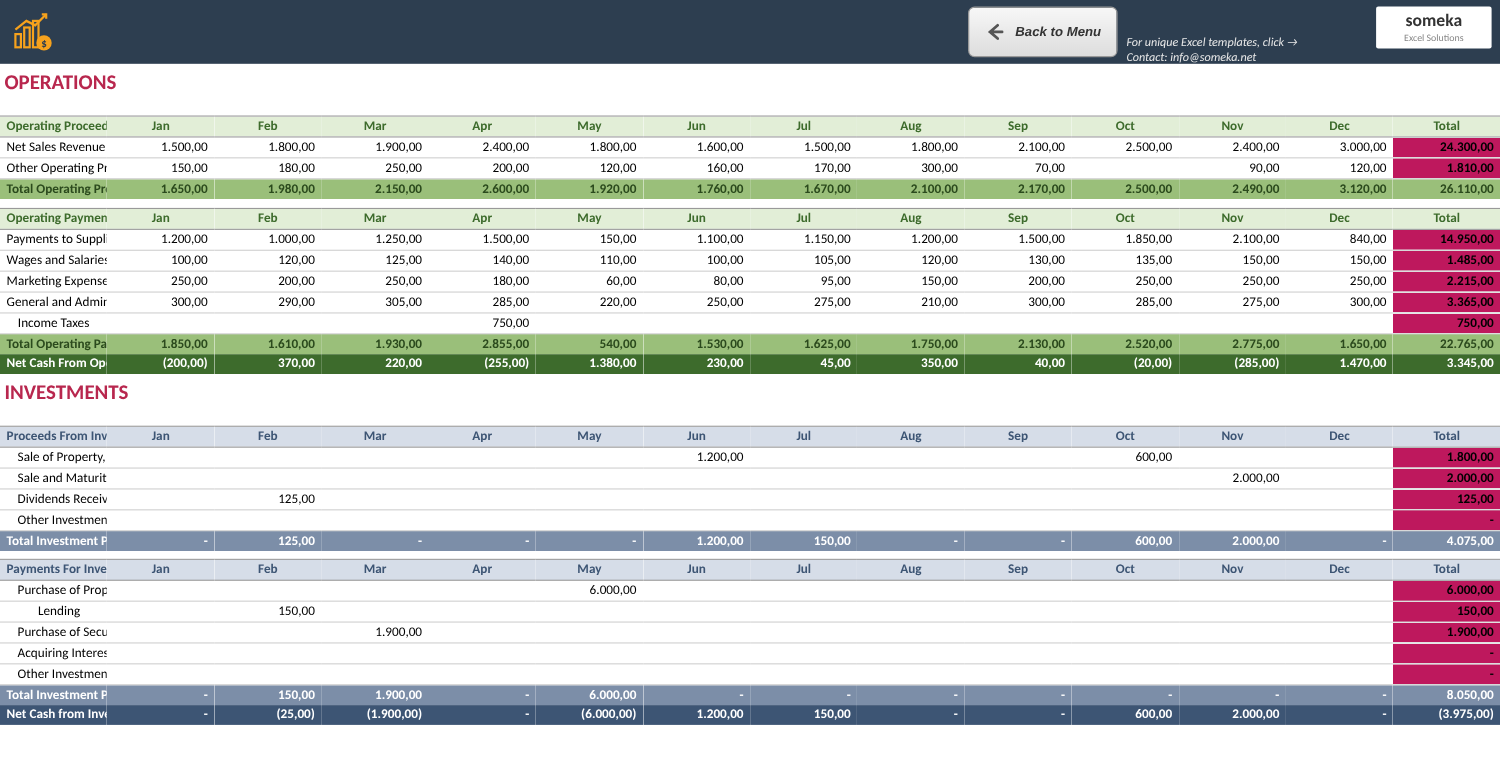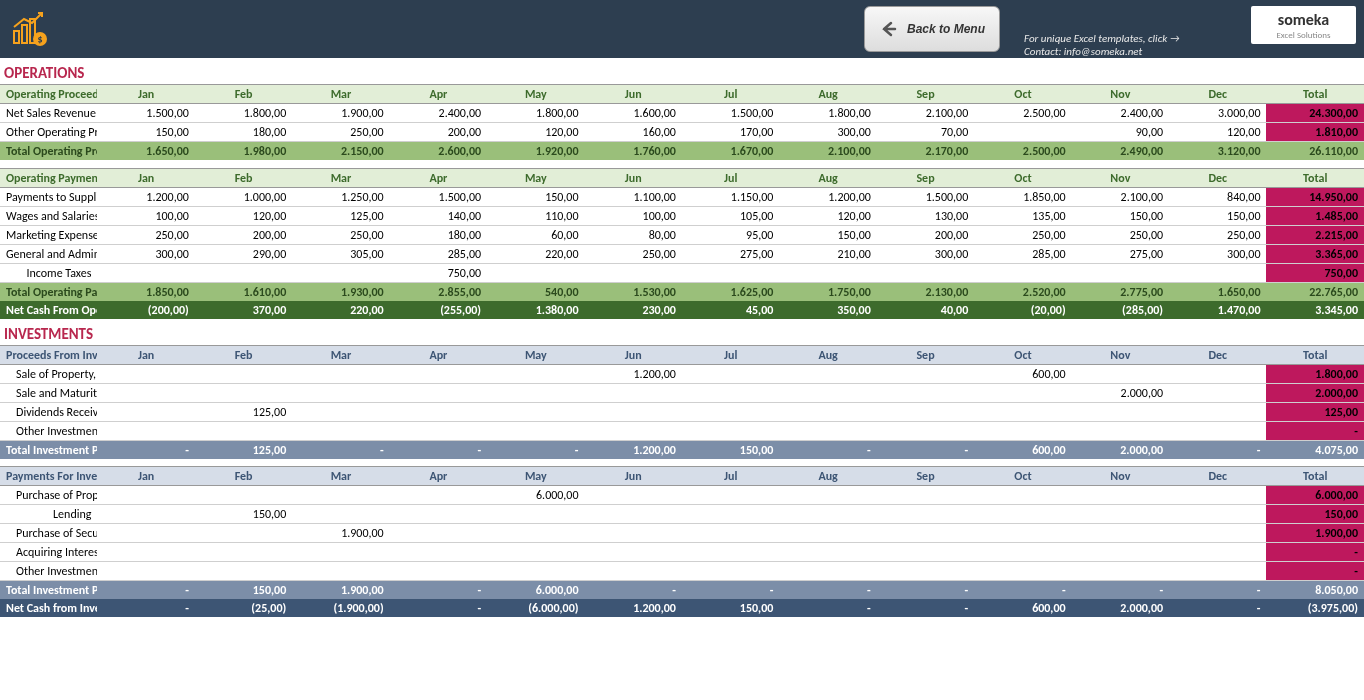--- a/index.html
+++ b/index.html
@@ -4,34 +4,34 @@
 <style>
 * { box-sizing: border-box; margin: 0; padding: 0; }
 body { font-family: Calibri, Arial, sans-serif; font-size: 12px; background: #fff; width: 1364px; }
 .header-bar { display: flex; background: #2d3e50; color: #fff; height: 58px; }
 .logo-area { width: 60px; display: flex; align-items: center; justify-content: center; }
 .logo-area svg { width: 40px; height: 40px; }
 .titles { flex: 0 0 500px; display: flex; flex-direction: column; justify-content: center; padding-left: 5px;}
 .title-main { color: #f6a21d; font-size: 14px; font-weight: bold; }
 .title-sub { color: #fff; font-size: 19px; font-weight: bold; background: #4a5a6e; padding: 2px 8px; margin-top:2px; width: fit-content;}
 .header-spacer { flex: 1; }
-.back-btn { display:flex; align-items:center; gap:8px; margin: 6px 24px; padding: 4px 14px; background: linear-gradient(#f7f7f7,#ddd); border: 1px solid #999; border-radius: 6px; color:#333; font-size:12px; font-style:italic; font-weight:bold; cursor:pointer;}
+.back-btn { display:flex; align-items:center; gap:8px; margin: 6px 8px; padding: 4px 14px; background: linear-gradient(#f7f7f7,#ddd); border: 1px solid #999; border-radius: 6px; color:#333; font-size:12px; font-style:italic; font-weight:bold; cursor:pointer;}
 .header-right { flex: 0 0 340px; display:flex; flex-direction:column; justify-content:flex-end; font-style:italic; font-size:11px; color:#e8e8e8; padding-right: 120px;}
 .someka-logo { position:absolute; right:8px; top:6px; background:#fff; padding:4px 12px; border-radius:2px; color:#333; font-weight:bold; font-size:16px; width: 105px; text-align:center;}
 .someka-logo small{ display:block; font-size:9px; font-weight:normal; color:#888; }
 table { border-collapse: collapse; width: 100%; table-layout: fixed; }
 td, th { padding: 2px 6px; height: 18px; overflow:hidden; white-space:nowrap;}
-.section-title { color: #b8274e; font-weight: bold; font-size: 15px; padding: 6px 4px 2px 4px; border-bottom:1px solid #999;}
+.section-title { color: #b8274e; font-weight: bold; font-size: 19px; padding: 6px 4px 18px 4px; border-bottom:1px solid #999;}
 .col-label { width: 265px; }
 .col-month { width: 84px; text-align: right; }
 .col-total { width: 91px; text-align: right; font-weight:bold;}
 .hdr-green-light td { background: #e2eed7; color: #3d6b2c; font-weight: bold; border-top:1px solid #999; border-bottom:1px solid #999;}
 .hdr-green-light td.col-month, .hdr-green-light td.col-total { text-align:center; }
 .row-data td { border-bottom: 1px solid #cfcfcf; }
-.row-data td.col-label { text-align:right;margin-left:12px;}
+.row-data td.col-label { text-align:center;margin-left:12px;}
 .sub-total-green td { background: #9abf7a; color: #2b4a1d; font-weight: bold; border-top:1px solid #6b8f52;}
 .net-green td { background: #3d6b2c; color: #fff; font-weight: bold; }
 .hdr-blue-light td { background: #d6dde8; color: #3d5574; font-weight: bold; border-top:1px solid #999; border-bottom:1px solid #999;}
 .hdr-blue-light td.col-month, .hdr-blue-light td.col-total { text-align:center; }
 .sub-total-blue td { background: #7c8ea8; color: #fff; font-weight: bold;}
 .net-blue td { background: #3d5574; color: #fff; font-weight: bold;}
 .indent { padding-left: 16px !important; }
 .spacer-row td { height: 8px; border:none;}
 .total-col-bg { background: #be185d;}
 </style>

